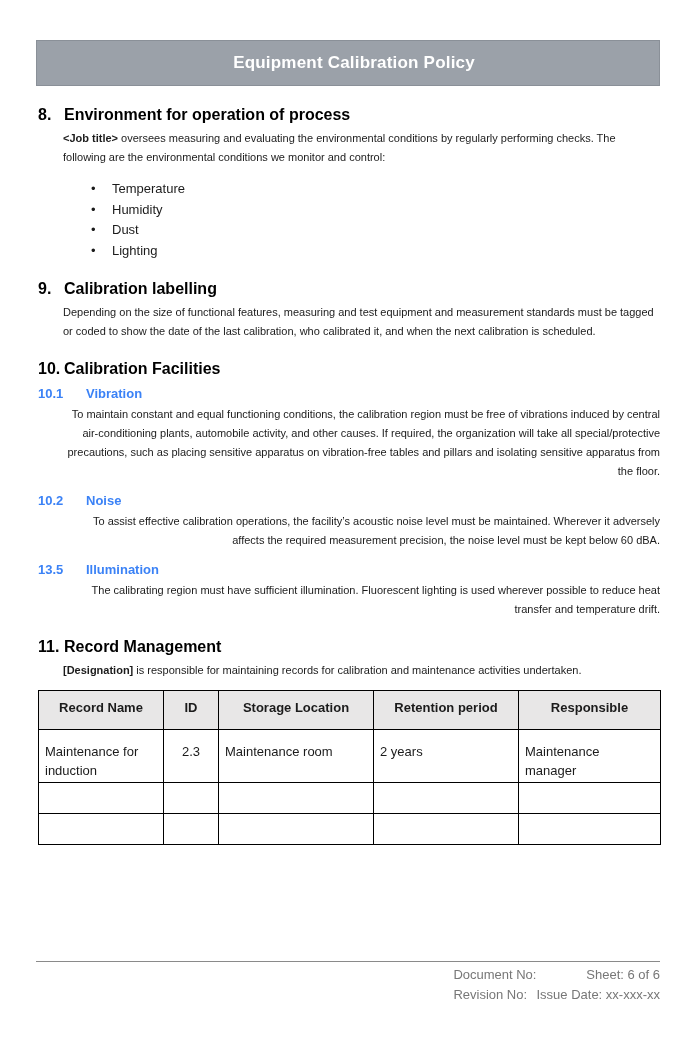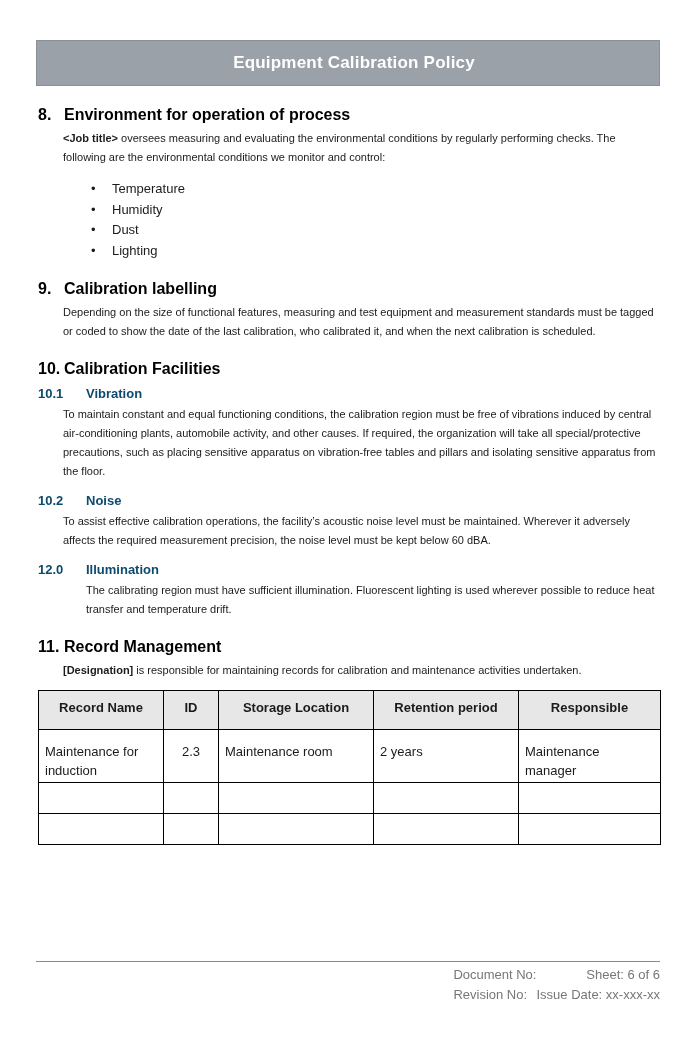--- a/index.html
+++ b/index.html
@@ -64,26 +64,26 @@
     position: absolute;
     left: -21px;
     font-size: 13px;
   }
 
   .sub-h {
     display: flex;
     font-weight: bold;
     font-size: 13px;
     line-height: 16px;
-    color: #0c4a6e;
+    color: #3b82f6;
     margin-top: 12px;
   }
   .sub-h.tight { margin-top: 7px; }
   .sub-num { width: 48px; flex-shrink: 0; }
-  .sub-h + .body { margin-top: 3px; }
+  .sub-h + .body { margin-top: 3px; text-align: right; }
 
   table.records {
     border-collapse: collapse;
     table-layout: fixed;
     width: 622px;
     margin-top: 10px;
   }
   table.records th, table.records td {
     border: 1px solid var(--table-border, #000);
     font-size: 13px;
@@ -164,21 +164,21 @@
       </div>
       <p class="body">To maintain constant and equal functioning conditions, the calibration region must be free of vibrations induced by central air-conditioning plants, automobile activity, and other causes. If required, the organization will take all special/protective precautions, such as placing sensitive apparatus on vibration-free tables and pillars and isolating sensitive apparatus from the floor.</p>
 
       <div class="sub-h">
         <span class="sub-num">10.2</span>
         <span>Noise</span>
       </div>
       <p class="body">To assist effective calibration operations, the facility’s acoustic noise level must be maintained. Wherever it adversely affects the required measurement precision, the noise level must be kept below 60 dBA.</p>
 
       <div class="sub-h">
-        <span class="sub-num">12.0</span>
+        <span class="sub-num">13.5</span>
         <span>Illumination</span>
       </div>
       <p class="body ind2">The calibrating region must have sufficient illumination. Fluorescent lighting is used wherever possible to reduce heat transfer and temperature drift.</p>
     </section>
 
     <section>
       <h2 class="sec-h">
         <span class="sec-num">11.</span>
         <span>Record Management</span>
       </h2>

